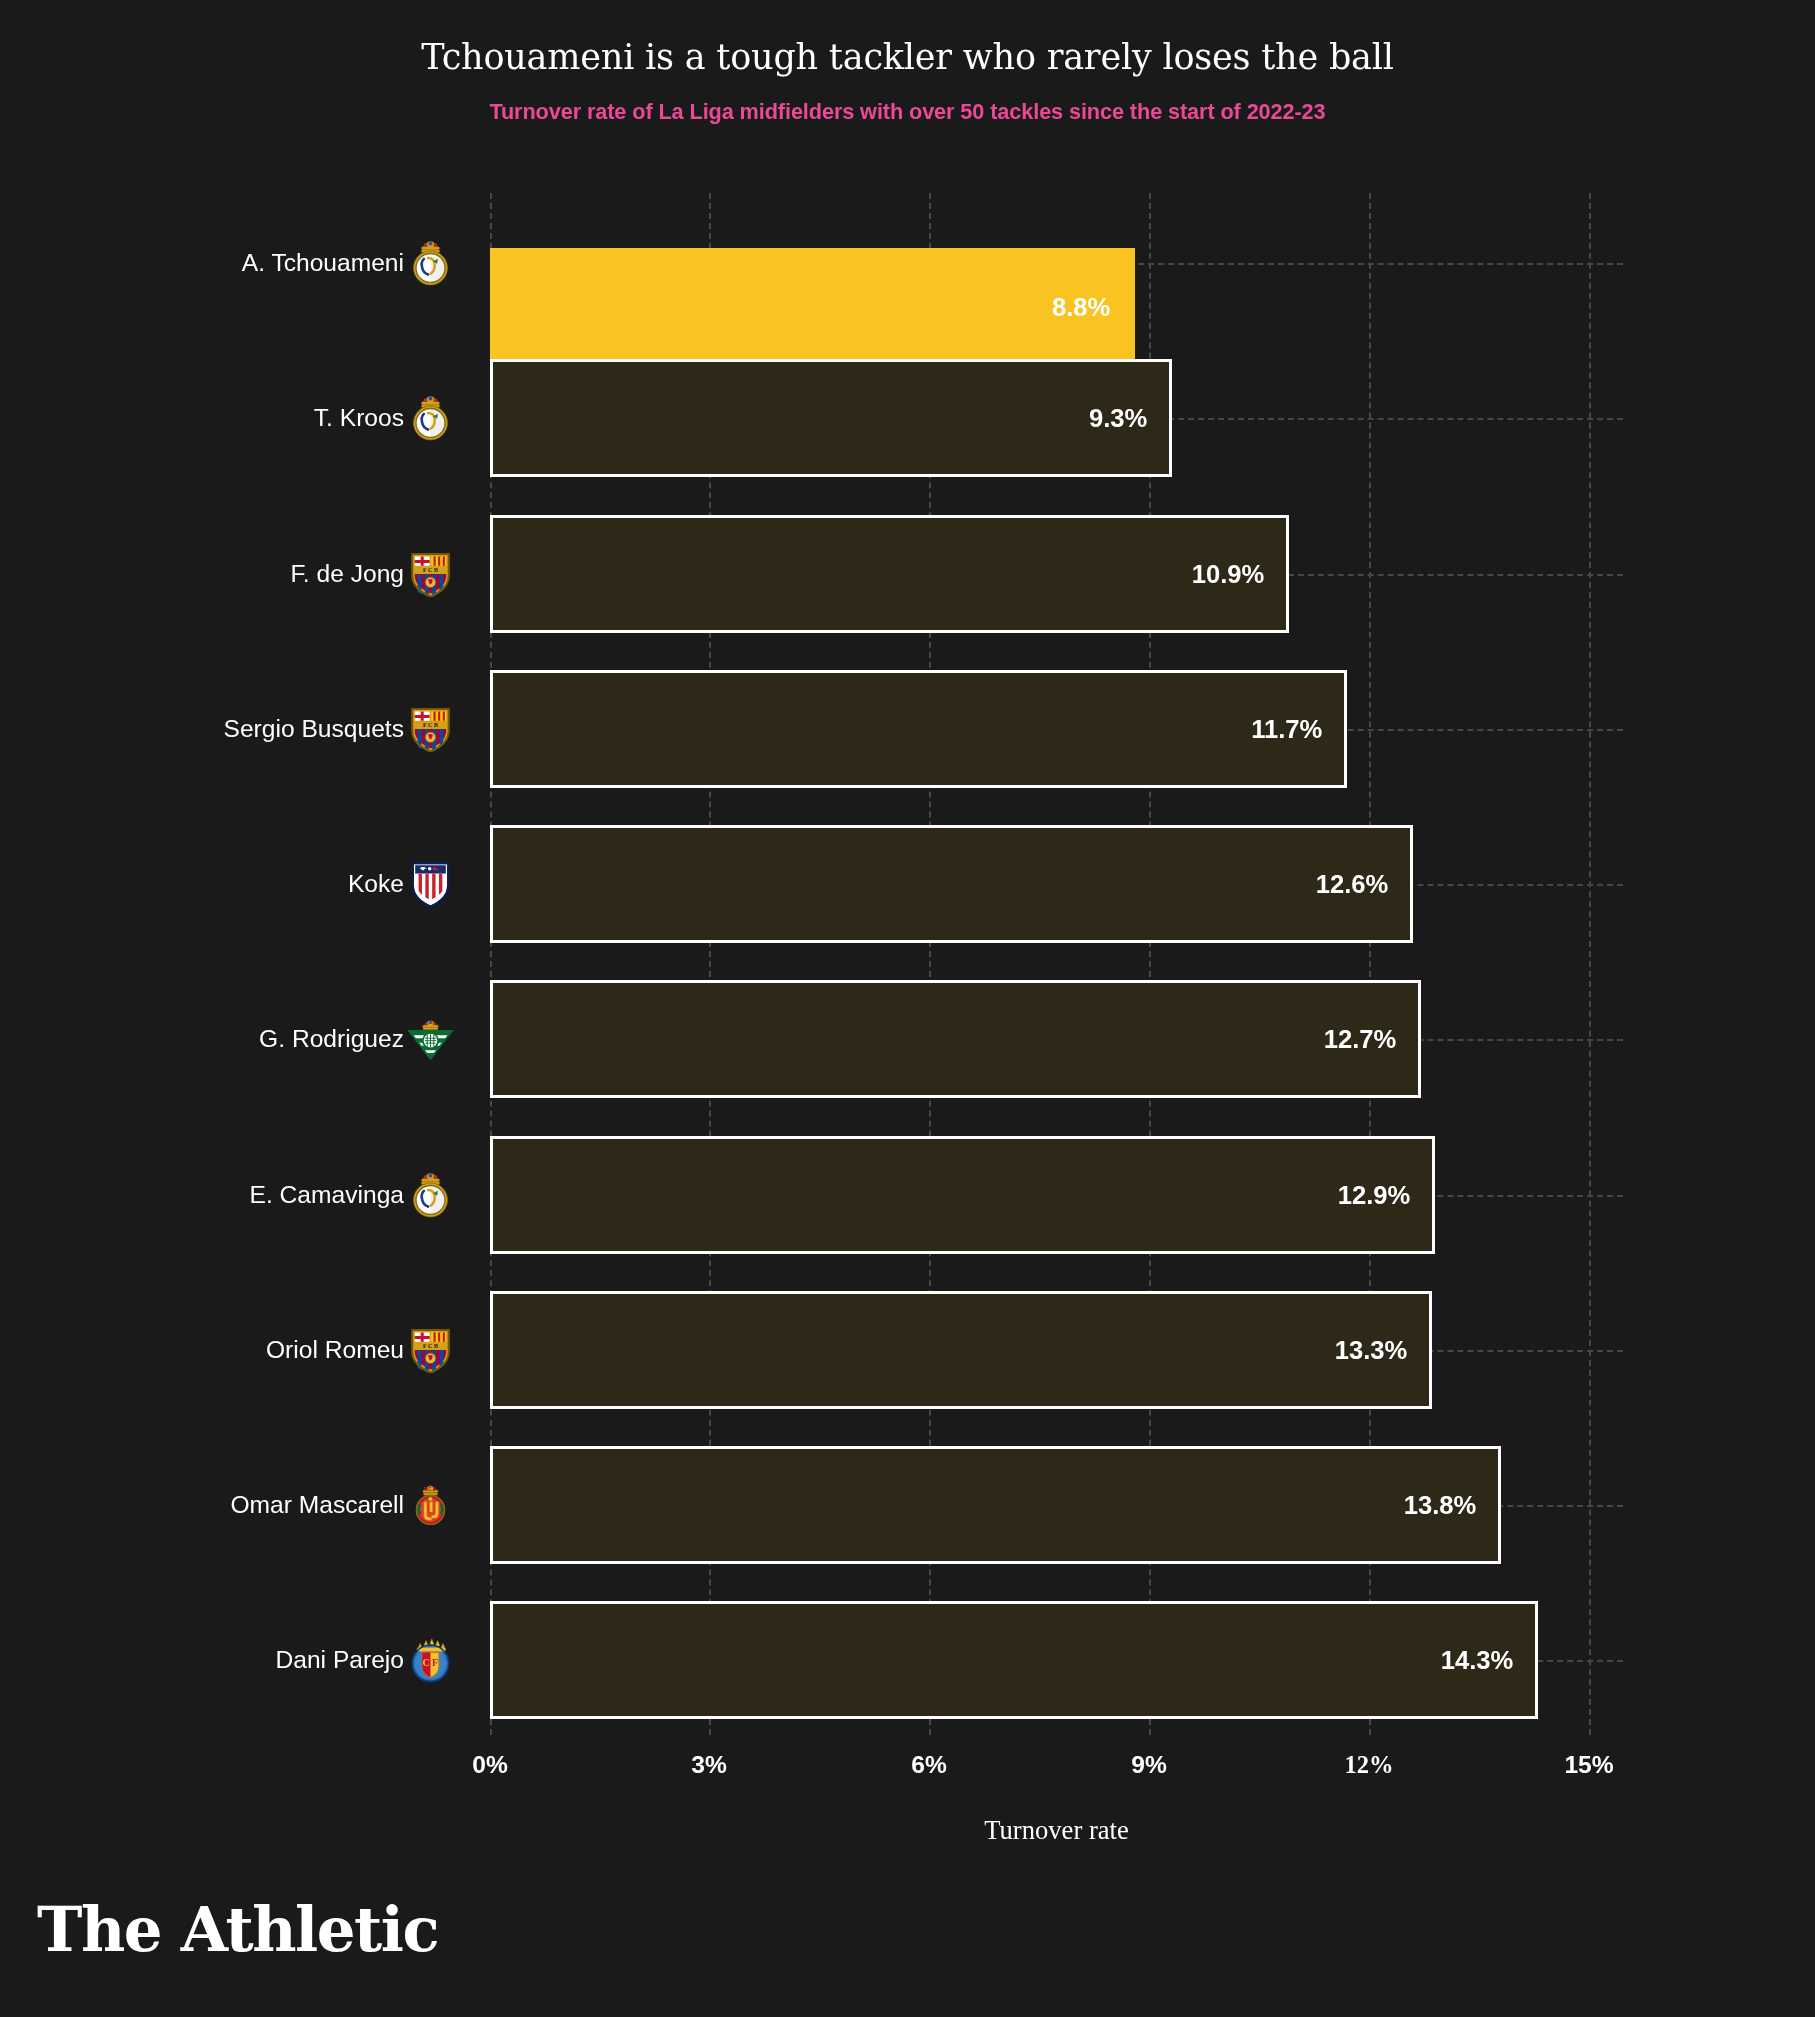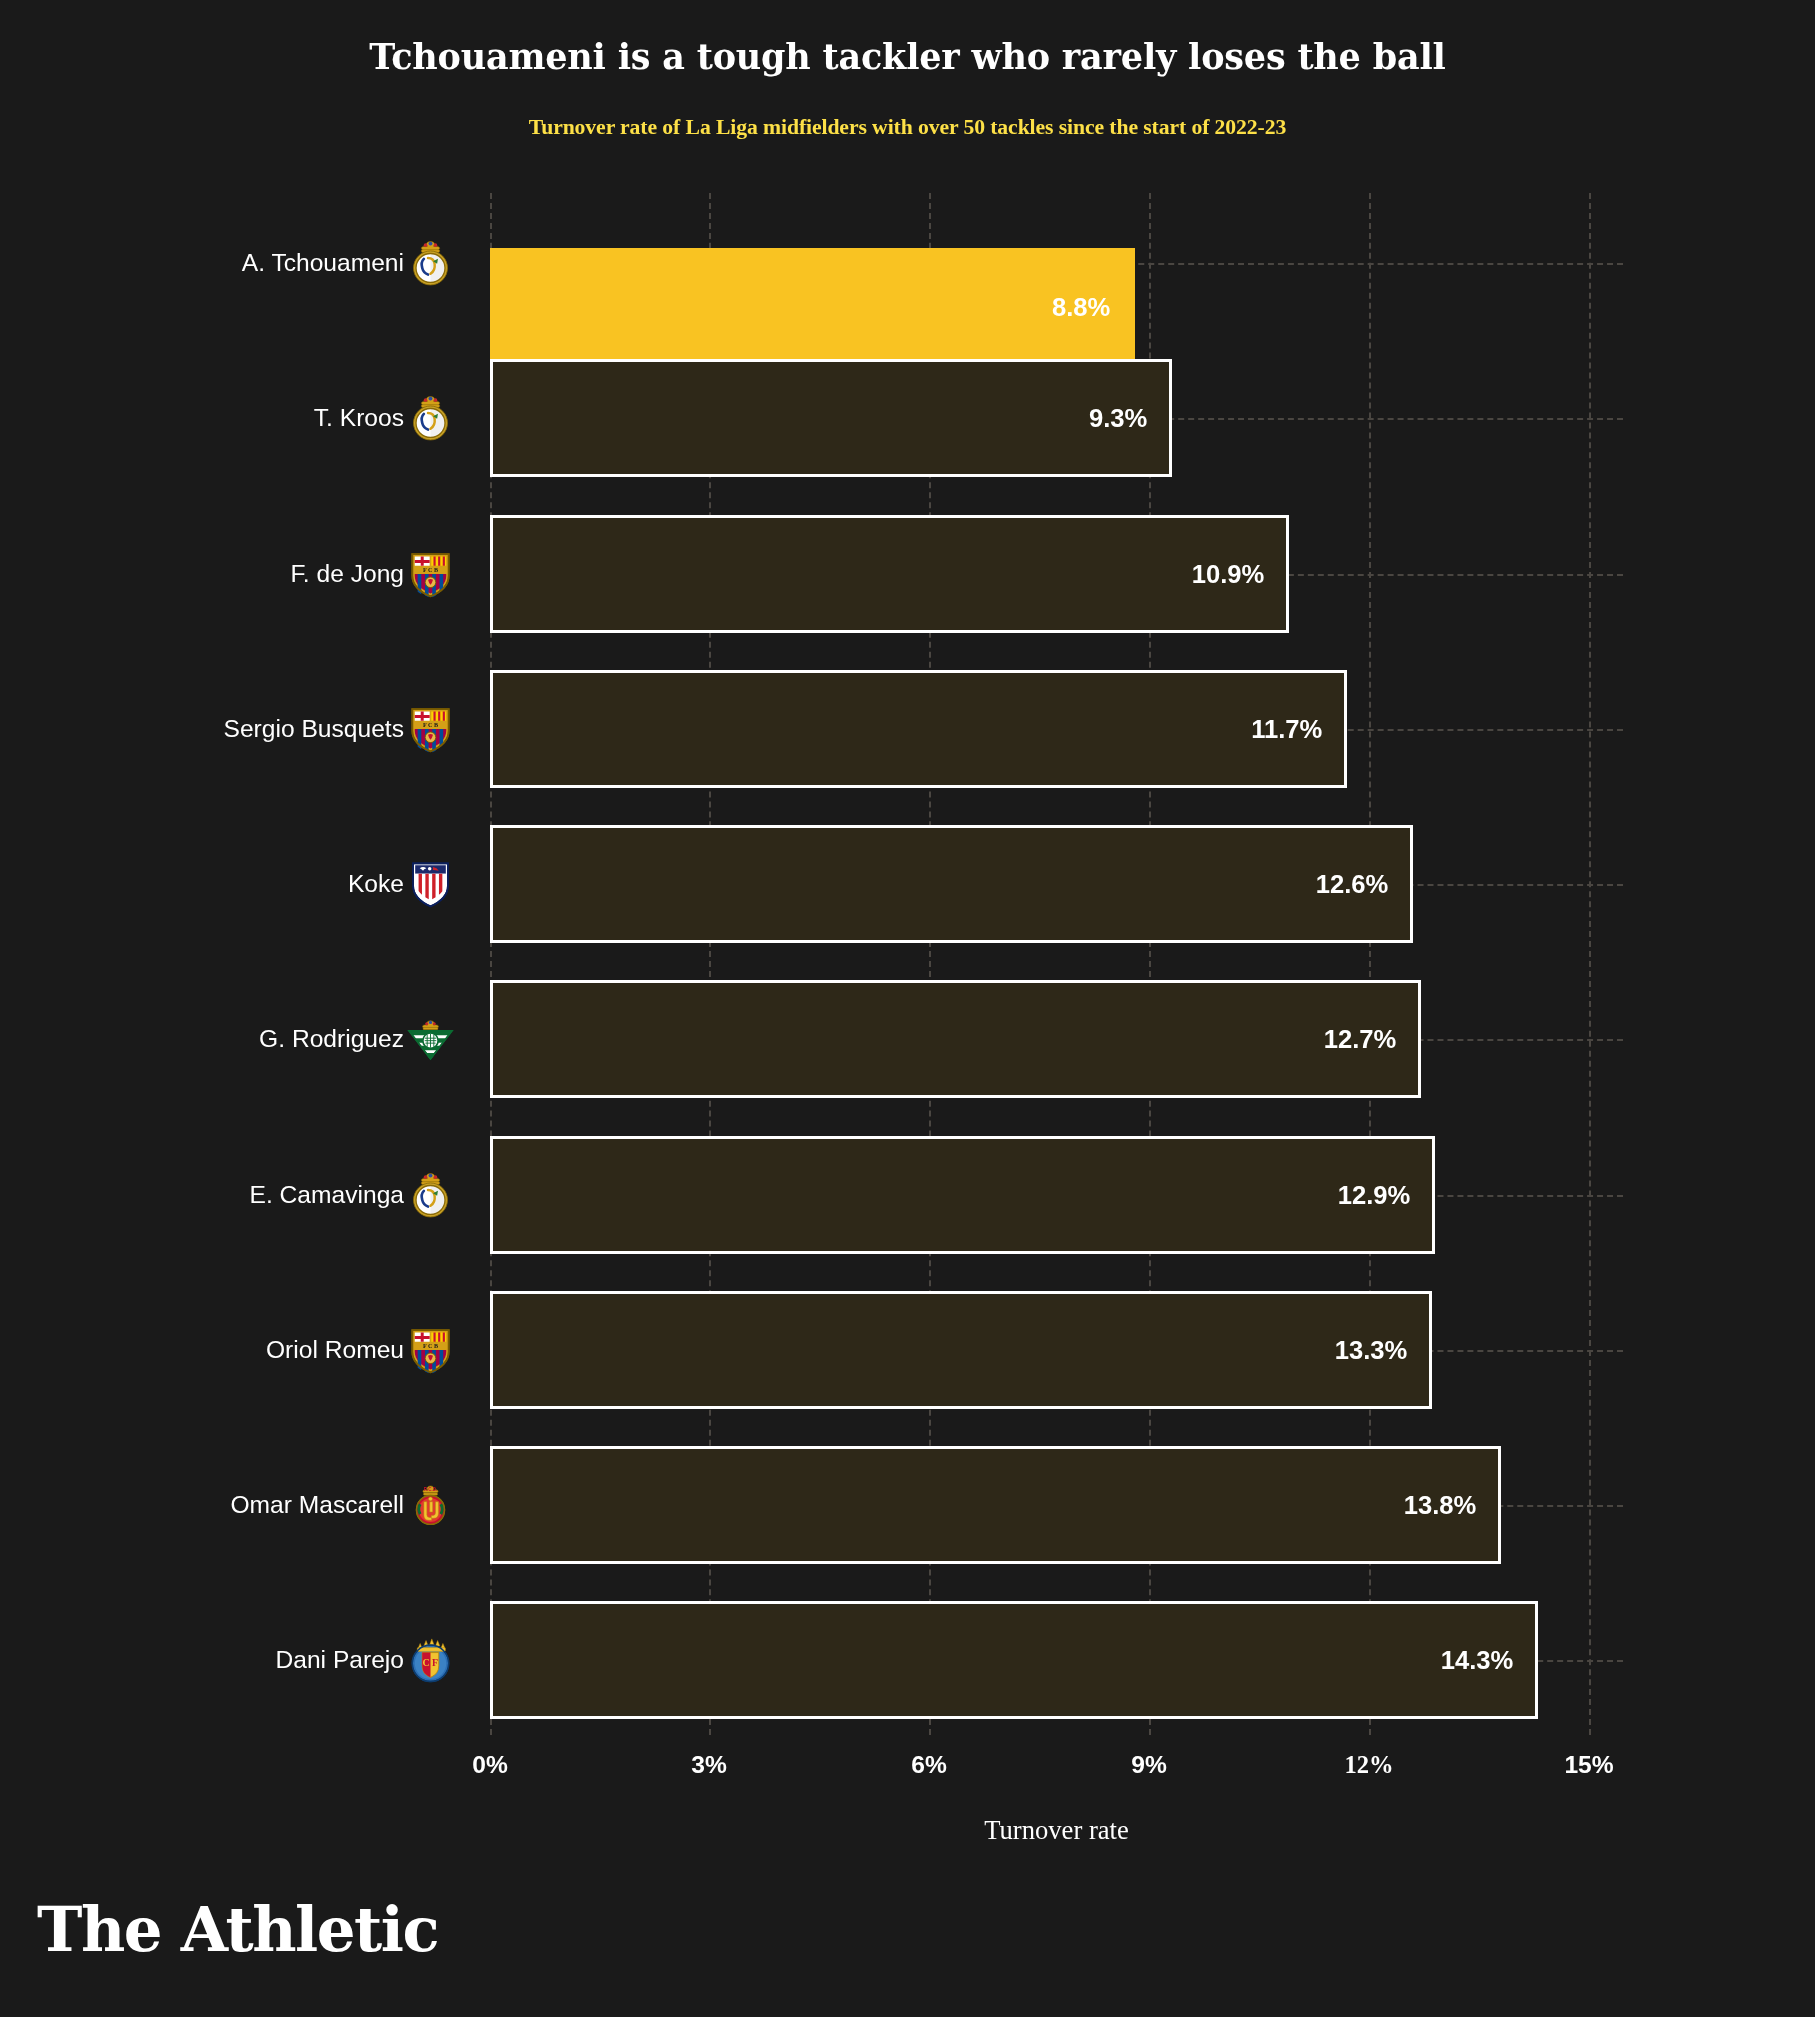--- a/index.html
+++ b/index.html
@@ -27,34 +27,34 @@
   #header {
     position: absolute;
     left: 0;
     top: 0;
     width: 1815px;
     padding-top: 37px;
     text-align: center;
   }
   #chart-title {
     font-family: "DejaVu Serif", "Liberation Serif", serif;
-    font-weight: bold;
+    font-weight: normal;
     font-size: 35px;
     color: #ffffff;
     letter-spacing: -0.2px;
     line-height: 1.15;
     margin: 0;
     padding: 0;
   }
   #chart-subtitle {
-    font-family: Liberation Serif, serif;
+    font-family: Liberation Sans, sans-serif;
     font-weight: bold;
     font-size: 21.7px;
-    color: #fde047;
-    margin: 16px;
+    color: #ec4899;
+    margin: 0;
     padding-top: 21.7px;
     letter-spacing: -0.1px;
   }
 
   
   
   #plot {
     position: absolute;
     left: 0;
     top: 0;

